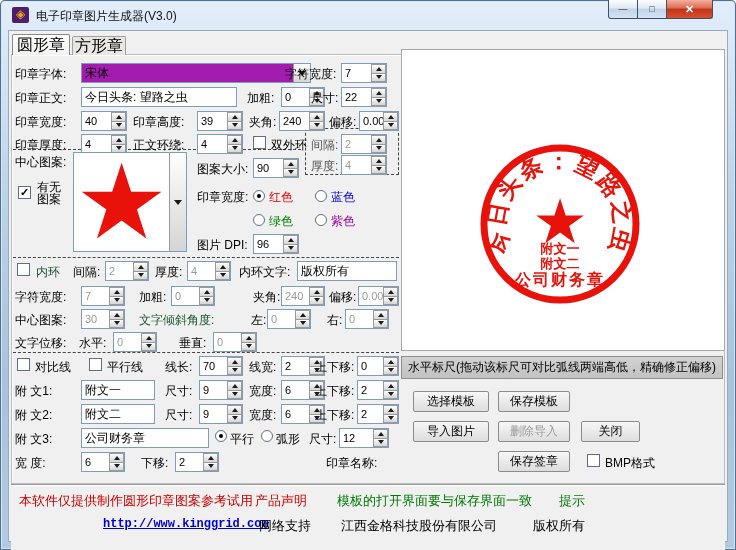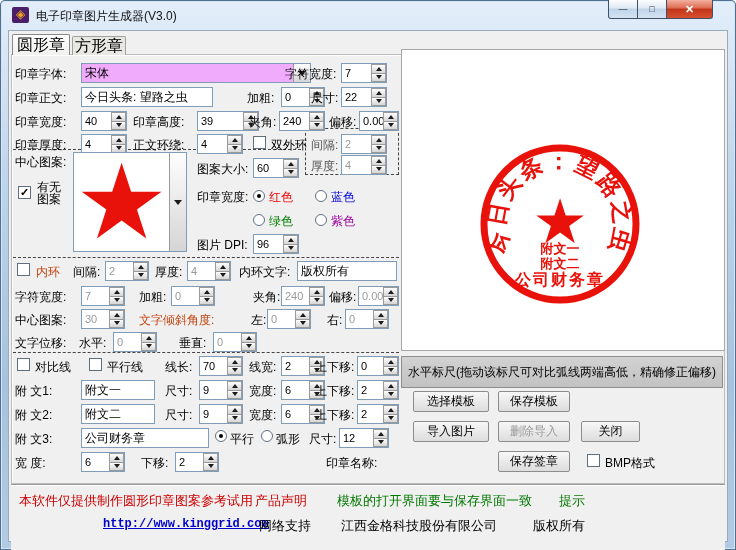--- a/index.html
+++ b/index.html
@@ -25,54 +25,54 @@
     border:1px solid #98aabb;}
   .tab{position:absolute;font-size:16px;color:#000;display:flex;align-items:center;justify-content:center;}
   .tab.active{left:3px;top:3px;width:58px;height:21px;z-index:3;
     background:linear-gradient(#ffffff,#f1f1ef);border:1px solid #898989;border-bottom:none;border-radius:2px 2px 0 0;}
   .tab.inactive{left:63px;top:5px;width:54px;height:19px;background:#e9e7e2;border:1px solid #a0a0a0;border-bottom:none;border-radius:2px 2px 0 0;}
   .panel{position:absolute;left:2px;top:23px;width:714px;height:430px;background:#f0f0f0;
     border:1px solid #bdbdbd;box-shadow:inset 1px 1px 0 #ffffff;}
   .footer{position:absolute;left:2px;top:453px;width:714px;height:68px;background:#f0f0f0;
     border-top:1px solid #9a9a9a;box-shadow:inset 0 1px 0 #ffffff;}
   .lbl{position:absolute;font-size:12px;color:#000;white-space:nowrap;z-index:2;}
-  .redt{color:#c2410c;}
+  .redt{color:#14532d;}
   .tf{position:absolute;height:20px;background:#fff;border:1px solid #7f9db9;font-size:12px;
     line-height:18px;padding:0 3px;white-space:nowrap;overflow:hidden;z-index:2;}
   .spin{position:absolute;height:20px;background:#fff;border:1px solid #7f9db9;display:flex;z-index:2;}
   .spin .sv{flex:1;font-size:11px;line-height:18px;padding-left:3px;color:#000;overflow:hidden;}
   .spin.dis .sv{color:#9a9a9a;}
   .spin .sb{width:15px;display:flex;flex-direction:column;}
   .sb i{flex:1;background:linear-gradient(#fefefe,#d5d5d5);border:1px solid #9a9a9a;
     display:flex;align-items:center;justify-content:center;}
   .sb i + i{border-top:none;}
   .sb i::after{content:'';width:0;height:0;border-left:3px solid transparent;border-right:3px solid transparent;}
   .sb i.su::after{border-bottom:4px solid #1a1a1a;}
   .sb i.sd::after{border-top:4px solid #1a1a1a;}
-  .combo{position:absolute;height:20px;background:#f0abfc;border:1px solid #7f9db9;display:flex;z-index:2;}
+  .combo{position:absolute;height:20px;background:#a21caf;border:1px solid #7f9db9;display:flex;z-index:2;}
   .combo .cv{flex:1;font-size:12px;line-height:18px;padding-left:3px;}
   .cbtn{width:17px;background:linear-gradient(#fefefe,#d5d5d5);border-left:1px solid #9a9a9a;
     display:flex;align-items:center;justify-content:center;}
   .cbtn::after{content:'';width:0;height:0;border-left:4px solid transparent;border-right:4px solid transparent;border-top:5px solid #1a1a1a;}
   .cb{position:absolute;width:13px;height:13px;background:#fff;border:1px solid #5f6f7f;
     font-size:11px;line-height:11px;text-align:center;color:#000;z-index:2;}
   .cb.on::after{content:"✓";font-weight:bold;}
   .rb{position:absolute;width:12px;height:12px;background:#fff;border:1px solid #5f6f7f;border-radius:50%;z-index:2;}
   .rb.on::after{content:'';position:absolute;left:3px;top:3px;width:4px;height:4px;border-radius:50%;background:#000;}
   .dash{position:absolute;border-top:1px dashed #444;z-index:1;}
   .dashbox{position:absolute;border:1px dashed #444;z-index:1;}
   .pat{position:absolute;left:64px;top:121px;width:114px;height:100px;border:1px solid #7f9db9;background:#fff;display:flex;z-index:2;}
   .pat .swatch{flex:1;display:flex;align-items:center;justify-content:center;overflow:hidden;
     color:#e8120a;font-size:104px;line-height:96px;font-family:"DejaVu Sans",sans-serif;}
   .pat .pbtn{width:17px;background:linear-gradient(#fefefe,#d5d5d5);border-left:1px solid #9a9a9a;
     display:flex;align-items:center;justify-content:center;}
   .pat .pbtn::after{content:'';width:0;height:0;border-left:4px solid transparent;border-right:4px solid transparent;border-top:5px solid #1a1a1a;}
   .preview{position:absolute;left:392px;top:18px;width:324px;height:302px;background:#fff;
     border:1px solid #a8a8a8;z-index:2;}
-  .ruler{position:absolute;left:392px;top:325px;width:322px;height:32px;background:linear-gradient(#d2d2d2,#c2c2c2);
+  .ruler{position:absolute;left:392px;top:325px;width:322px;height:23px;background:linear-gradient(#d2d2d2,#c2c2c2);
     border:1px solid #8e8e8e;font-size:12px;color:#000;display:flex;align-items:center;justify-content:center;white-space:nowrap;z-index:2;}
   .btn{position:absolute;height:21px;background:linear-gradient(#f7f7f7,#dddddd);border:1px solid #8c8c8c;
     border-radius:2px;font-size:12px;color:#000;display:flex;align-items:center;justify-content:center;z-index:2;}
   .btn.dis{color:#9a9a9a;}
   .ftxt{position:absolute;font-size:13px;white-space:nowrap;}
   .fred{color:#cc0000;}
   .fgreen{color:#007700;}
   .flink{color:#0000cc;text-decoration:underline;font-family:"Liberation Mono",monospace;font-size:12px;font-weight:bold;}
 </style>
 </head>
@@ -107,21 +107,21 @@
     <span class="lbl" style="left:276px;top:35px;">字符宽度:</span>
     <div class="spin" style="left:332px;top:32px;width:46px;">
         <span class="sv">7</span>
         <span class="sb">
           <i class="su"></i>
           <i class="sd"></i>
         </span>
       </div>
 
     <span class="lbl" style="left:6px;top:59px;">印章正文:</span>
-    <div class="tf" style="left:72px;top:56px;width:132px;">今日头条: 望路之虫</div>
+    <div class="tf" style="left:72px;top:56px;width:156px;">今日头条: 望路之虫</div>
     <span class="lbl" style="left:238px;top:59px;">加粗:</span>
     <div class="spin" style="left:272px;top:56px;width:44px;">
         <span class="sv">0</span>
         <span class="sb">
           <i class="su"></i>
           <i class="sd"></i>
         </span>
       </div>
     <span class="lbl" style="left:302px;top:59px;">尺寸:</span>
     <div class="spin" style="left:332px;top:56px;width:46px;">
@@ -134,21 +134,21 @@
 
     <span class="lbl" style="left:6px;top:83px;">印章宽度:</span>
     <div class="spin" style="left:72px;top:80px;width:46px;">
         <span class="sv">40</span>
         <span class="sb">
           <i class="su"></i>
           <i class="sd"></i>
         </span>
       </div>
     <span class="lbl" style="left:124px;top:83px;">印章高度:</span>
-    <div class="spin" style="left:188px;top:80px;width:62px;">
+    <div class="spin" style="left:188px;top:80px;width:46px;">
         <span class="sv">39</span>
         <span class="sb">
           <i class="su"></i>
           <i class="sd"></i>
         </span>
       </div>
 
     <span class="lbl" style="left:240px;top:83px;">夹角:</span>
     <div class="spin" style="left:270px;top:80px;width:46px;">
         <span class="sv">240</span>
@@ -205,21 +205,21 @@
     <span class="lbl" style="left:6px;top:123px;">中心图案:</span>
     <span class="cb on" style="left:9px;top:155px;"></span>
     <span class="lbl" style="left:28px;top:148px;">有无</span>
     <span class="lbl" style="left:28px;top:160px;">图案</span>
     <div class="pat">
       <span class="swatch">★</span>
       <span class="pbtn"></span>
     </div>
     <span class="lbl" style="left:188px;top:130px;">图案大小:</span>
     <div class="spin" style="left:244px;top:127px;width:46px;">
-        <span class="sv">60</span>
+        <span class="sv">90</span>
         <span class="sb">
           <i class="su"></i>
           <i class="sd"></i>
         </span>
       </div>
     <span class="lbl" style="left:188px;top:158px;">印章宽度:</span>
     <span class="rb on" style="left:244px;top:159px;"></span>
     <span class="lbl" style="left:260px;top:158px;color:#ee0000;">红色</span>
     <span class="rb" style="left:306px;top:159px;"></span>
     <span class="lbl" style="left:322px;top:158px;color:#0000dd;">蓝色</span>

